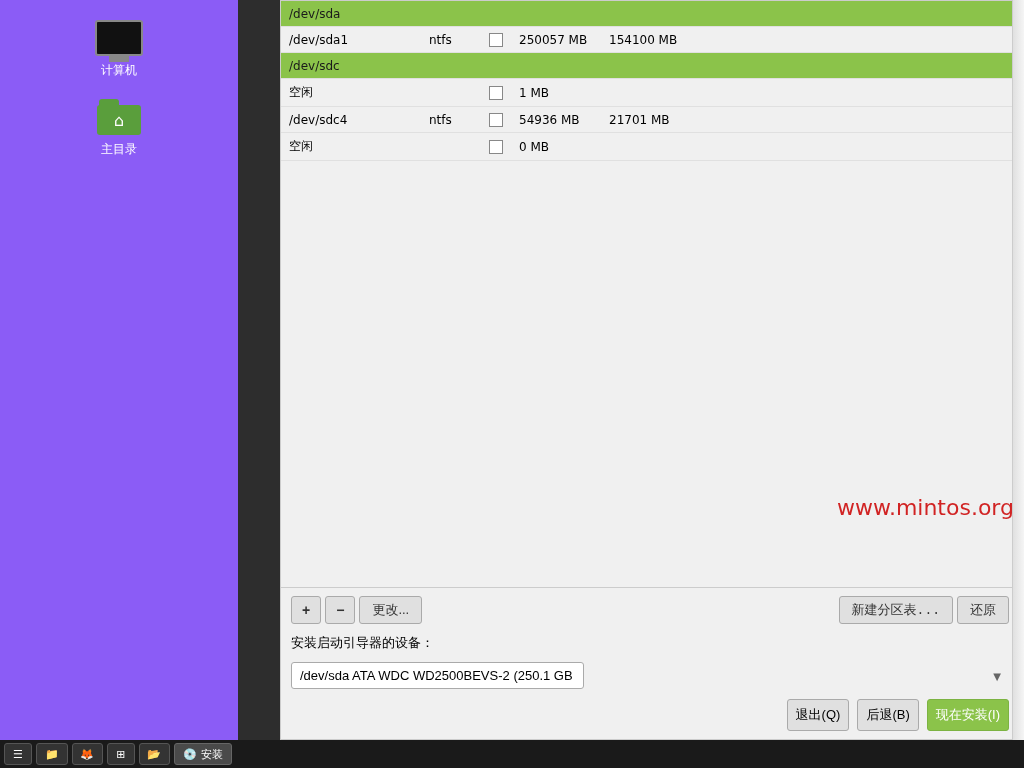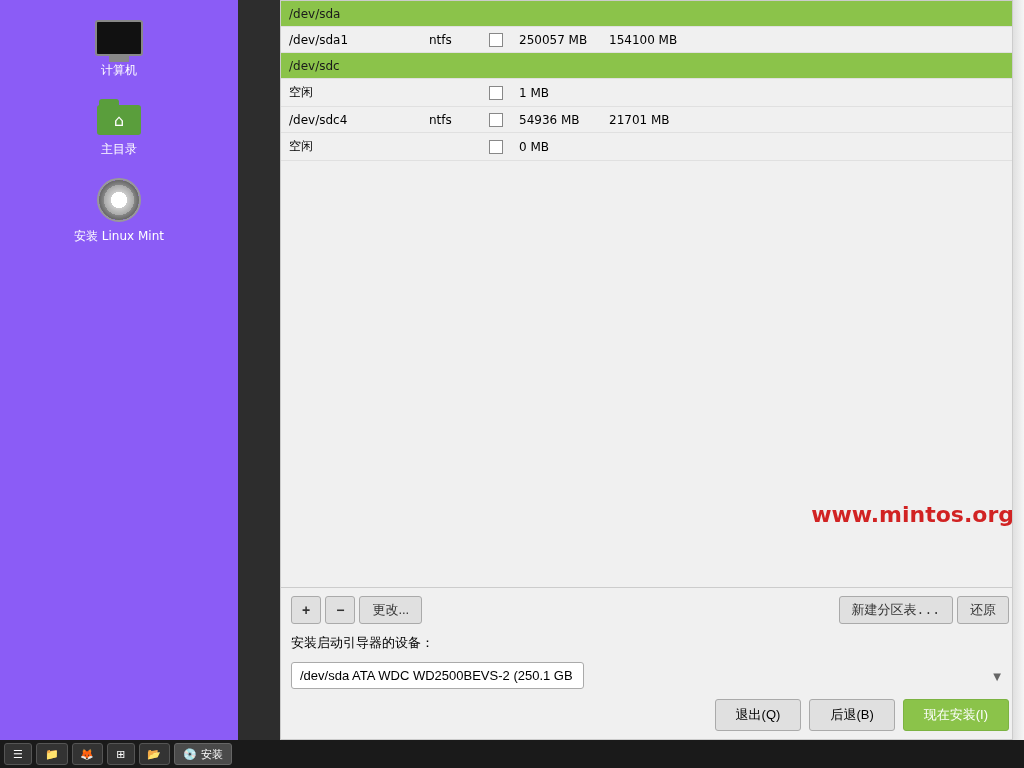--- a/index.html
+++ b/index.html
@@ -227,36 +227,36 @@
       pointer-events: none;
     }
 
     .action-buttons {
       display: flex;
       justify-content: flex-end;
       gap: 8px;
     }
 
     .btn-main {
-      padding: 6px 20px;
+      padding: 6px 8px;
       background: #e0e0e0;
       border: 1px solid #aaa;
       border-radius: 3px;
       cursor: pointer;
       font-size: 13px;
     }
 
     
     .watermark {
       position: absolute;
-      bottom: 241px;
+      bottom: 248px;
       right: 10px;
       color: #cc0000;
       font-size: 22px;
-      font-weight: bold;
+      font-weight: normal;
       opacity: 0.85;
       pointer-events: none;
     }
 
     
     .taskbar {
       position: absolute;
       bottom: 0;
       left: 0;
       width: 100%;
@@ -312,24 +312,20 @@
   <div class="desktop-icon">
     <div class="icon-folder">
       <div class="icon-folder-tab"></div>
       <div class="icon-folder-body">
         <span class="icon-folder-home">⌂</span>
       </div>
     </div>
     <span>主目录</span>
   </div>
 
-  <div class="desktop-icon">
-    <div class="icon-cd"></div>
-    <span>安装 Linux Mint</span>
-  </div>
 </div>
 
 <div class="dialog">
   <div class="partition-table">
 
     <div class="table-row disk-header">
       <span>/dev/sda</span>
       <span></span>
       <span></span>
       <span></span>

